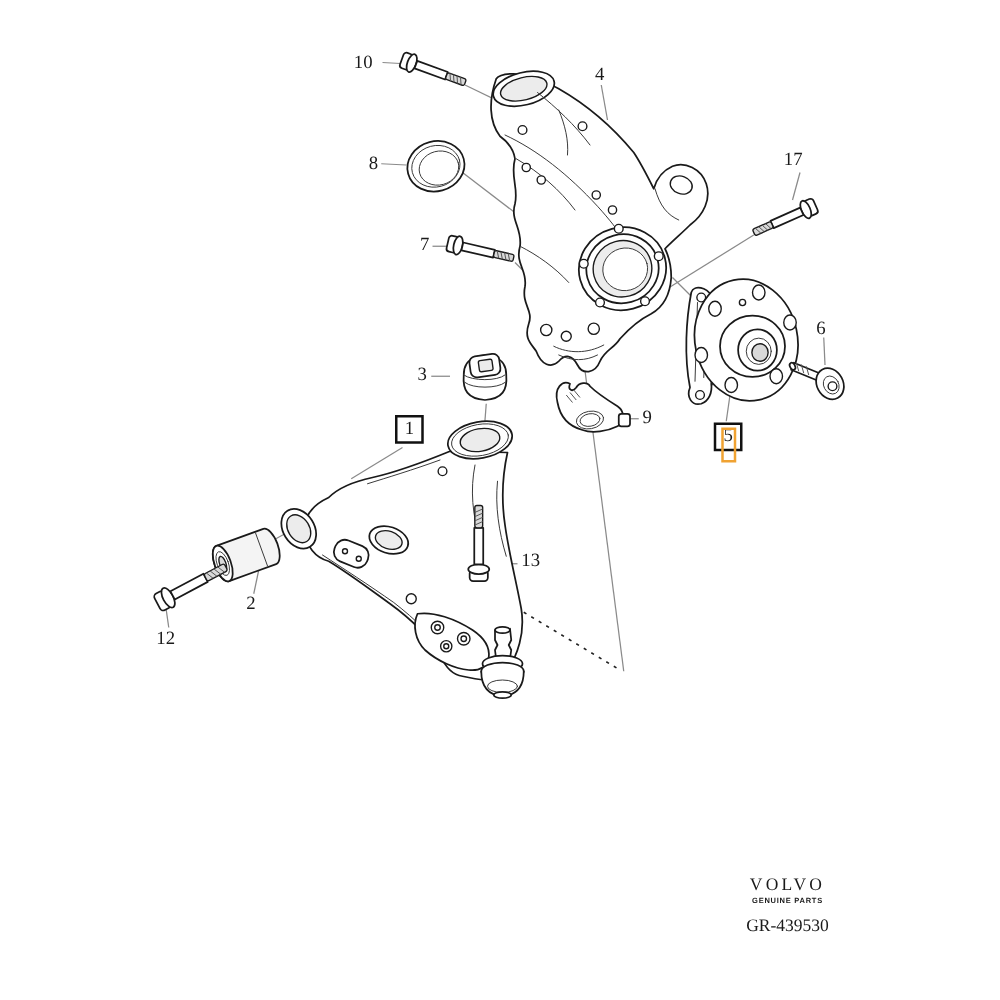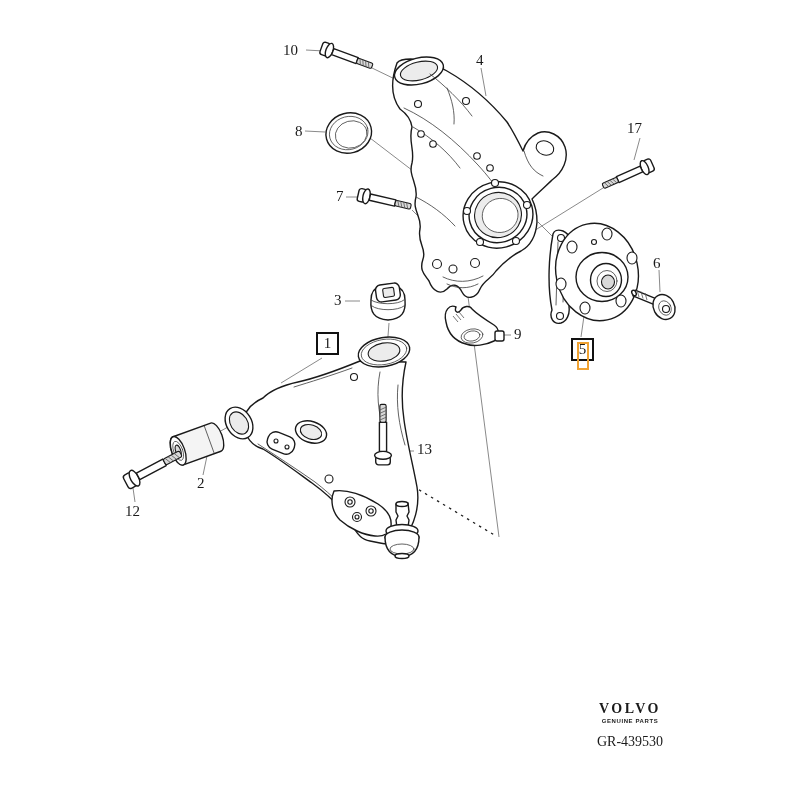--- a/index.html
+++ b/index.html
@@ -13,21 +13,21 @@
   .shade{fill:#d9d9d9;stroke:#1a1a1a;stroke-width:1.1;}
   .softshade{fill:#ececec;stroke:#1a1a1a;stroke-width:1.1;}
   .leader{stroke:#8a8a8a;stroke-width:1;fill:none;}
   .dashed{stroke:#1f1f1f;stroke-width:1.3;fill:none;stroke-dasharray:2.5 4.5;}
   .callout{position:absolute;font-size:15px;line-height:1;color:#1a1a1a;}
   .callout-box{position:absolute;width:23px;height:23px;border:2px solid #111111;background:#ffffff;
                display:flex;align-items:center;justify-content:center;font-size:15px;box-sizing:border-box;}
   .hl{position:absolute;left:4px;top:2px;width:12px;height:28px;border:2px solid #f0a232;
       box-sizing:border-box;pointer-events:none;}
   .footer{position:absolute;left:566px;top:701px;width:128px;text-align:center;}
-  .brand{font-weight:bold;font-size:14px;letter-spacing:2.5px;font-family:"Liberation Serif",serif;}
+  .brand{font-weight:normal;font-size:14px;letter-spacing:2.5px;font-family:"Liberation Serif",serif;}
   .tagline{font-weight:bold;font-size:6px;letter-spacing:0.6px;margin-top:1px;
            font-family:"Liberation Sans",sans-serif;}
   .drawnum{font-size:14px;margin-top:10px;font-family:"Liberation Serif",serif;}
 </style>
 </head>
 <body>
 
 <div class="stage">
 <svg width="800" height="800" viewBox="0 0 800 800">
   <defs>

